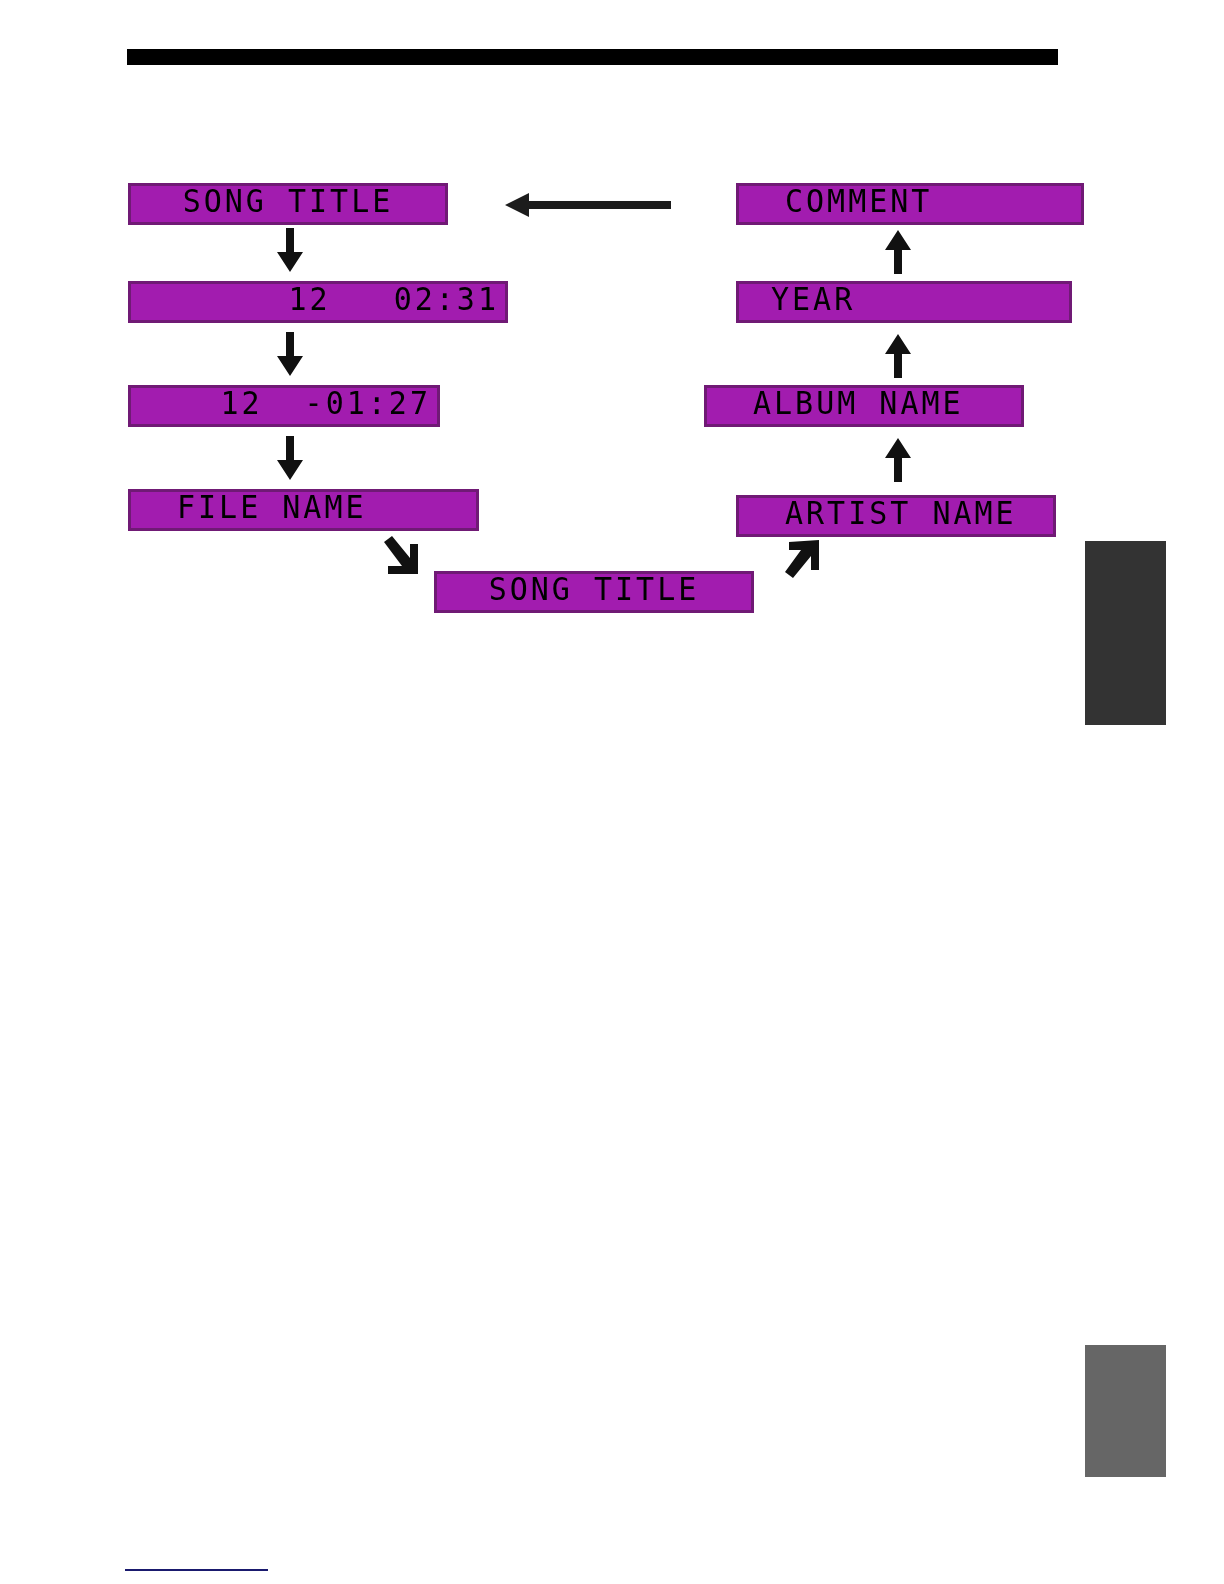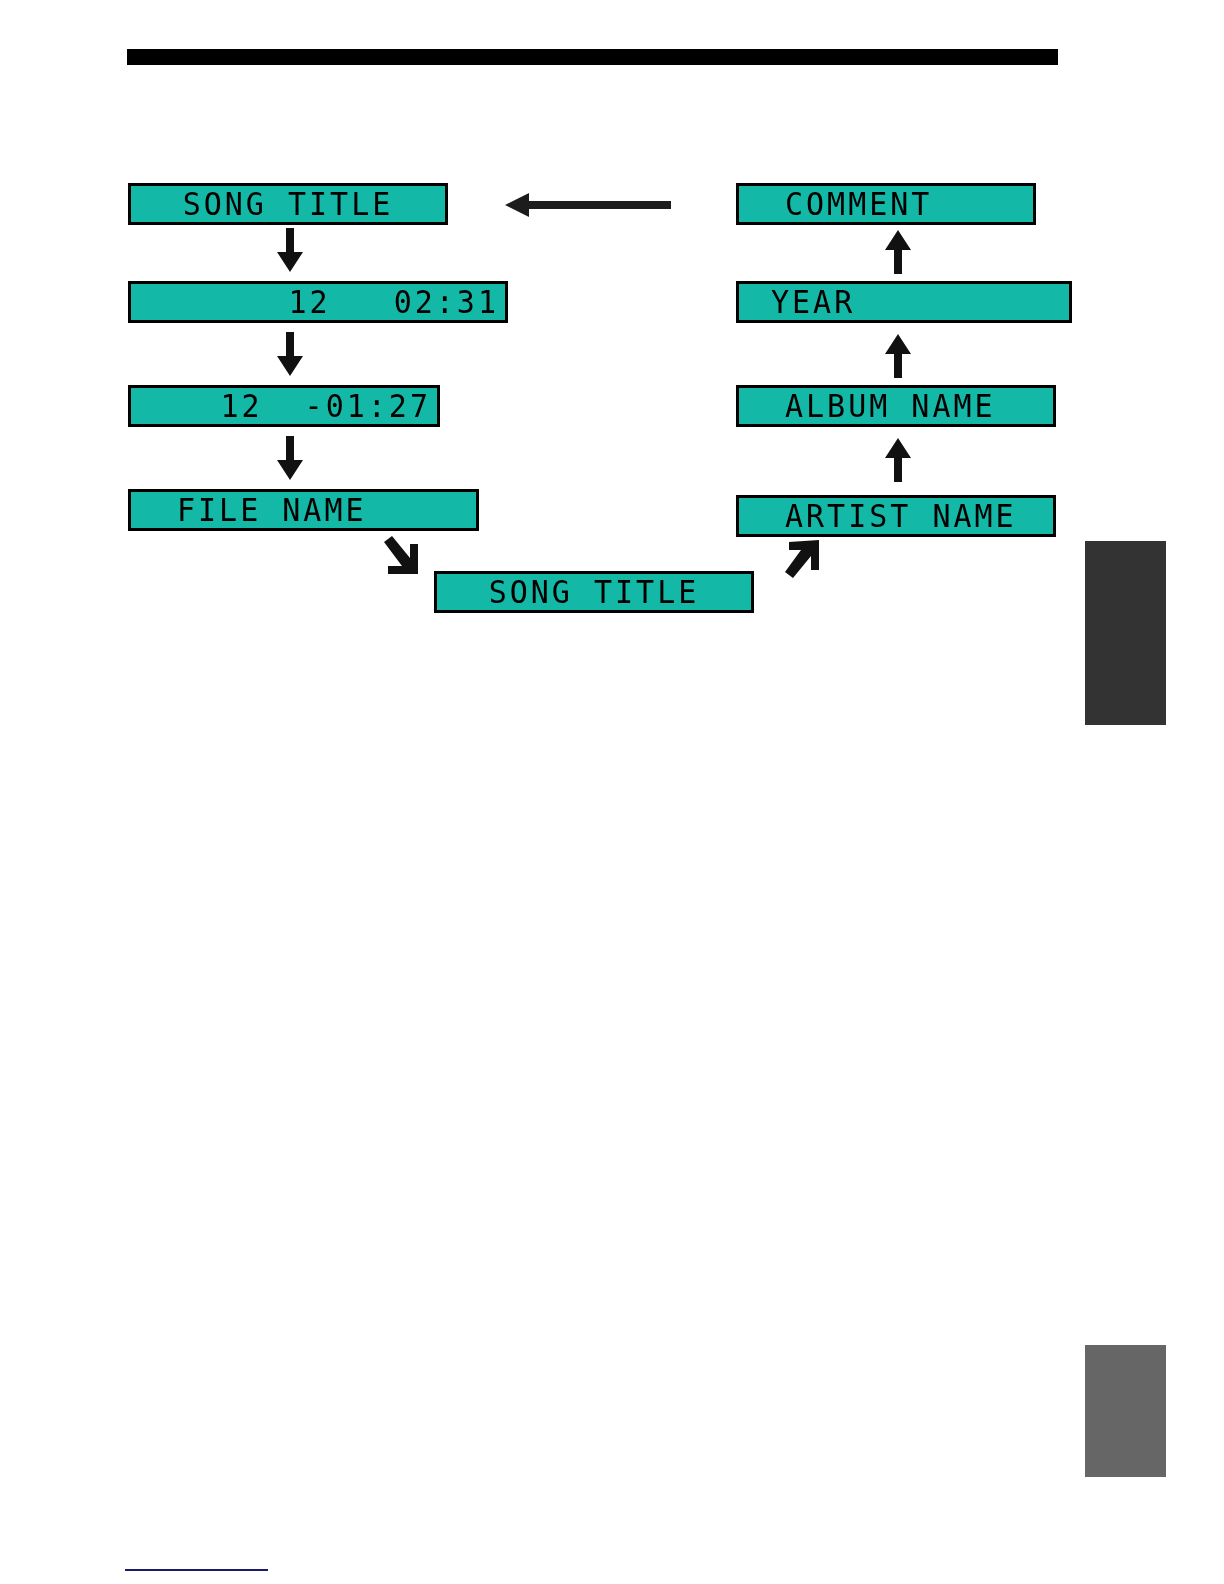--- a/index.html
+++ b/index.html
@@ -24,25 +24,24 @@
     top: 49px;
     width: 931px;
     height: 16px;
     background: #000000;
   }
 
   
   .lcd {
     position: absolute;
     box-sizing: border-box;
-    border: 3px solid #000000;
-    background: #14b8a6;
+    border: 3px solid #701a75;
+    background: #a21caf;
     height: 42px;
     display: flex;
-    align-items: center;
     overflow: hidden;
   }
   .lcd-text {
     font-family: "DejaVu Sans Mono", "Liberation Mono", monospace;
     font-size: 30px;
     line-height: 30px;
     letter-spacing: 3px;
     color: #000000;
     white-space: pre;
     font-weight: 400;
@@ -51,23 +50,23 @@
   .align-left  { justify-content: flex-start; padding-left: 46px; }
   .align-right { justify-content: flex-end;   padding-right: 6px; }
   .align-center{ justify-content: center; }
 
   
   #box-song-title-top { left: 128px;  top: 183px; width: 320px; }
   #box-elapsed        { left: 128px;  top: 281px; width: 380px; }
   #box-remaining      { left: 128px;  top: 385px; width: 312px; }
   #box-file-name      { left: 128px;  top: 489px; width: 351px; }
 
-  #box-comment        { left: 736px;  top: 183px; width: 300px; }
+  #box-comment        { left: 736px;  top: 183px; width: 348px; }
   #box-year           { left: 736px;  top: 281px; width: 336px; padding-left: 32px; }
-  #box-album-name     { left: 736px;  top: 385px; width: 320px; }
+  #box-album-name     { left: 704px;  top: 385px; width: 320px; }
   #box-artist-name    { left: 736px;  top: 495px; width: 320px; }
 
   #box-song-title-bot { left: 434px;  top: 571px; width: 320px; }
 
   
   .arrow {
     position: absolute;
   }
   .arrow svg { display: block; }
 

